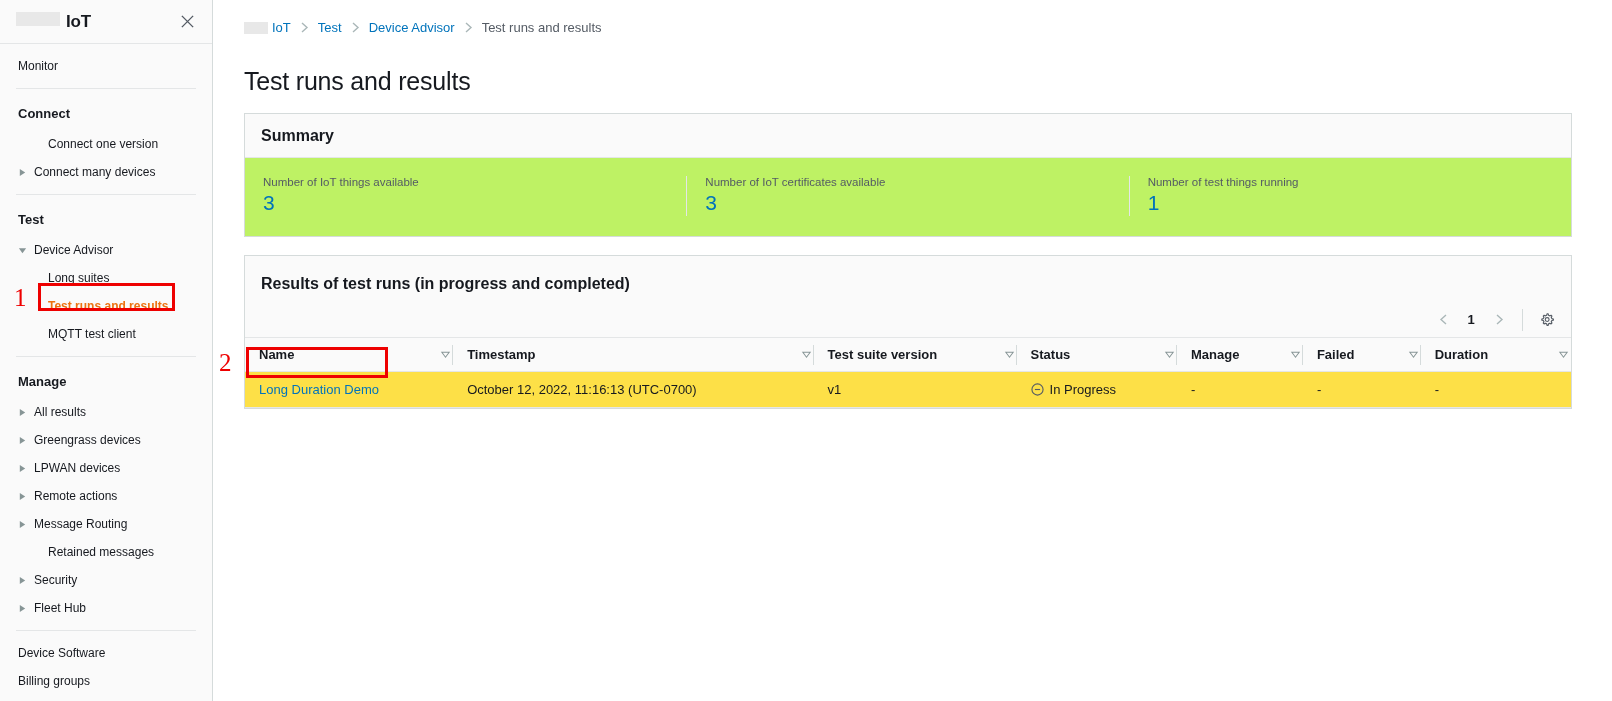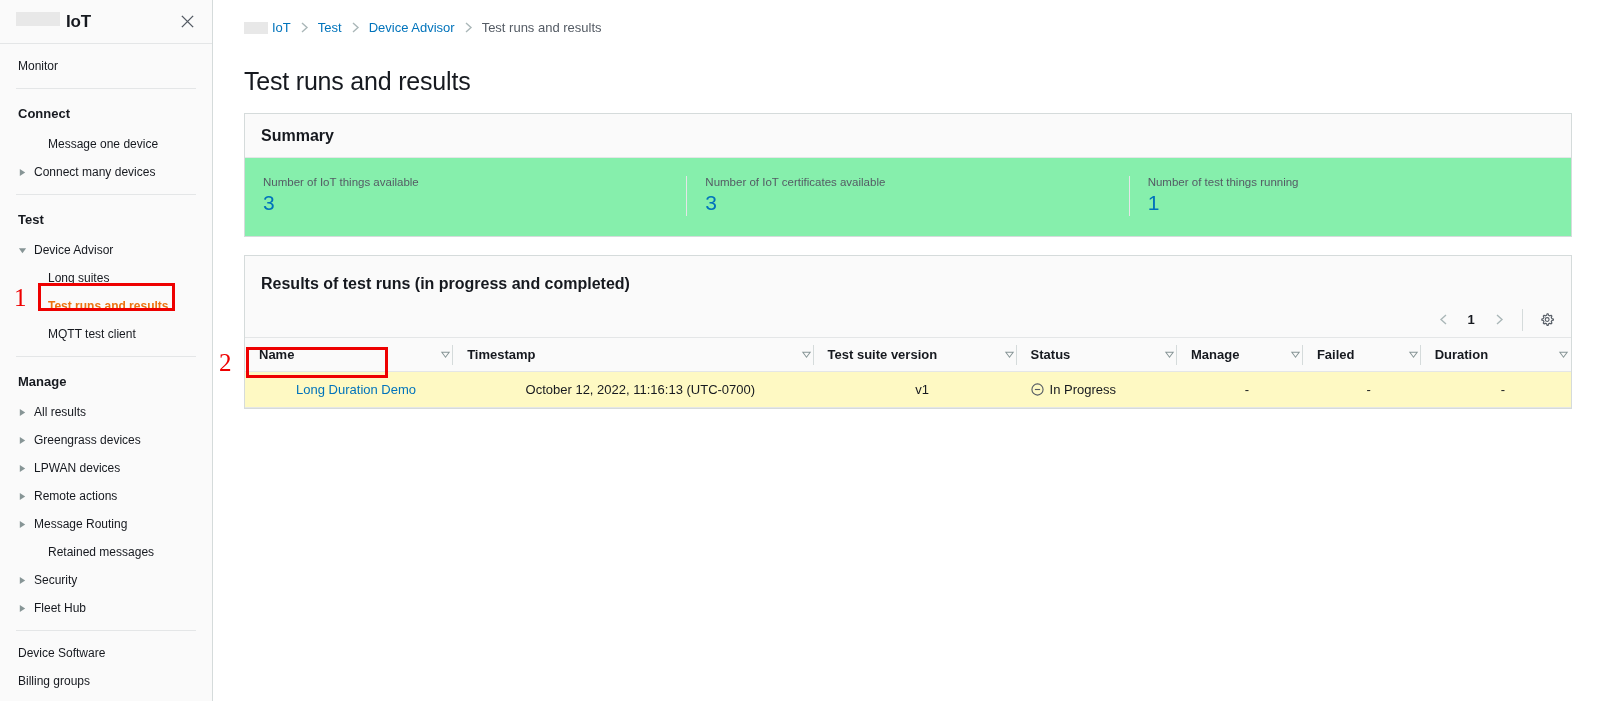--- a/index.html
+++ b/index.html
@@ -171,21 +171,21 @@
   }
   .card-header-title {
     font-size: 16px;
     font-weight: bold;
     color: #16191f;
   }
 
   .summary-body {
     display: flex;
     padding: 18px 0 20px 0;
-    background: #86efac;
+    background: #bef264;
   }
   .stat {
     flex: 1;
     padding: 0 18px 0 18px;
   }
   .stat + .stat { border-left: 1px solid #e4e6e7; }
   .stat-label {
     font-size: 11.5px;
     color: #545b64;
     margin-bottom: 2px;
@@ -287,22 +287,21 @@
     width: 1px; height: 20px;
     background: #d5dbdb;
   }
   table.runs tbody td {
     padding: 10px 0 10px 14px;
     font-size: 13px;
     color: #16191f;
     border-bottom: 1px solid #e4e6e7;
     height: 32px;
     vertical-align: middle;
-    background: #fef9c3;
-    text-align: center;
+    background: #fde047;
   }
   .cell-link {
     color: #0073bb;
     cursor: pointer;
     text-decoration: none;
   }
   .status-cell {
     display: flex;
     align-items: center;
     gap: 6px;
@@ -344,21 +343,21 @@
 
       <div style="height:8px"></div>
       <div class="sb-item toplink">
         <span class="sb-item-label">Monitor</span>
       </div>
 
       <div class="sb-divider"></div>
 
       <div class="sb-section">Connect</div>
       <div class="sb-item child">
-        <span class="sb-item-label">Message one device</span>
+        <span class="sb-item-label">Connect one version</span>
       </div>
       <div class="sb-item has-caret">
         <span class="caret">
           <svg width="9" height="9" viewBox="0 0 10 10">
               <path d="M2 1 L8 5 L2 9 Z" fill="#879596"></path>
             </svg>
         </span>
         <span class="sb-item-label">Connect many devices</span>
       </div>
 

